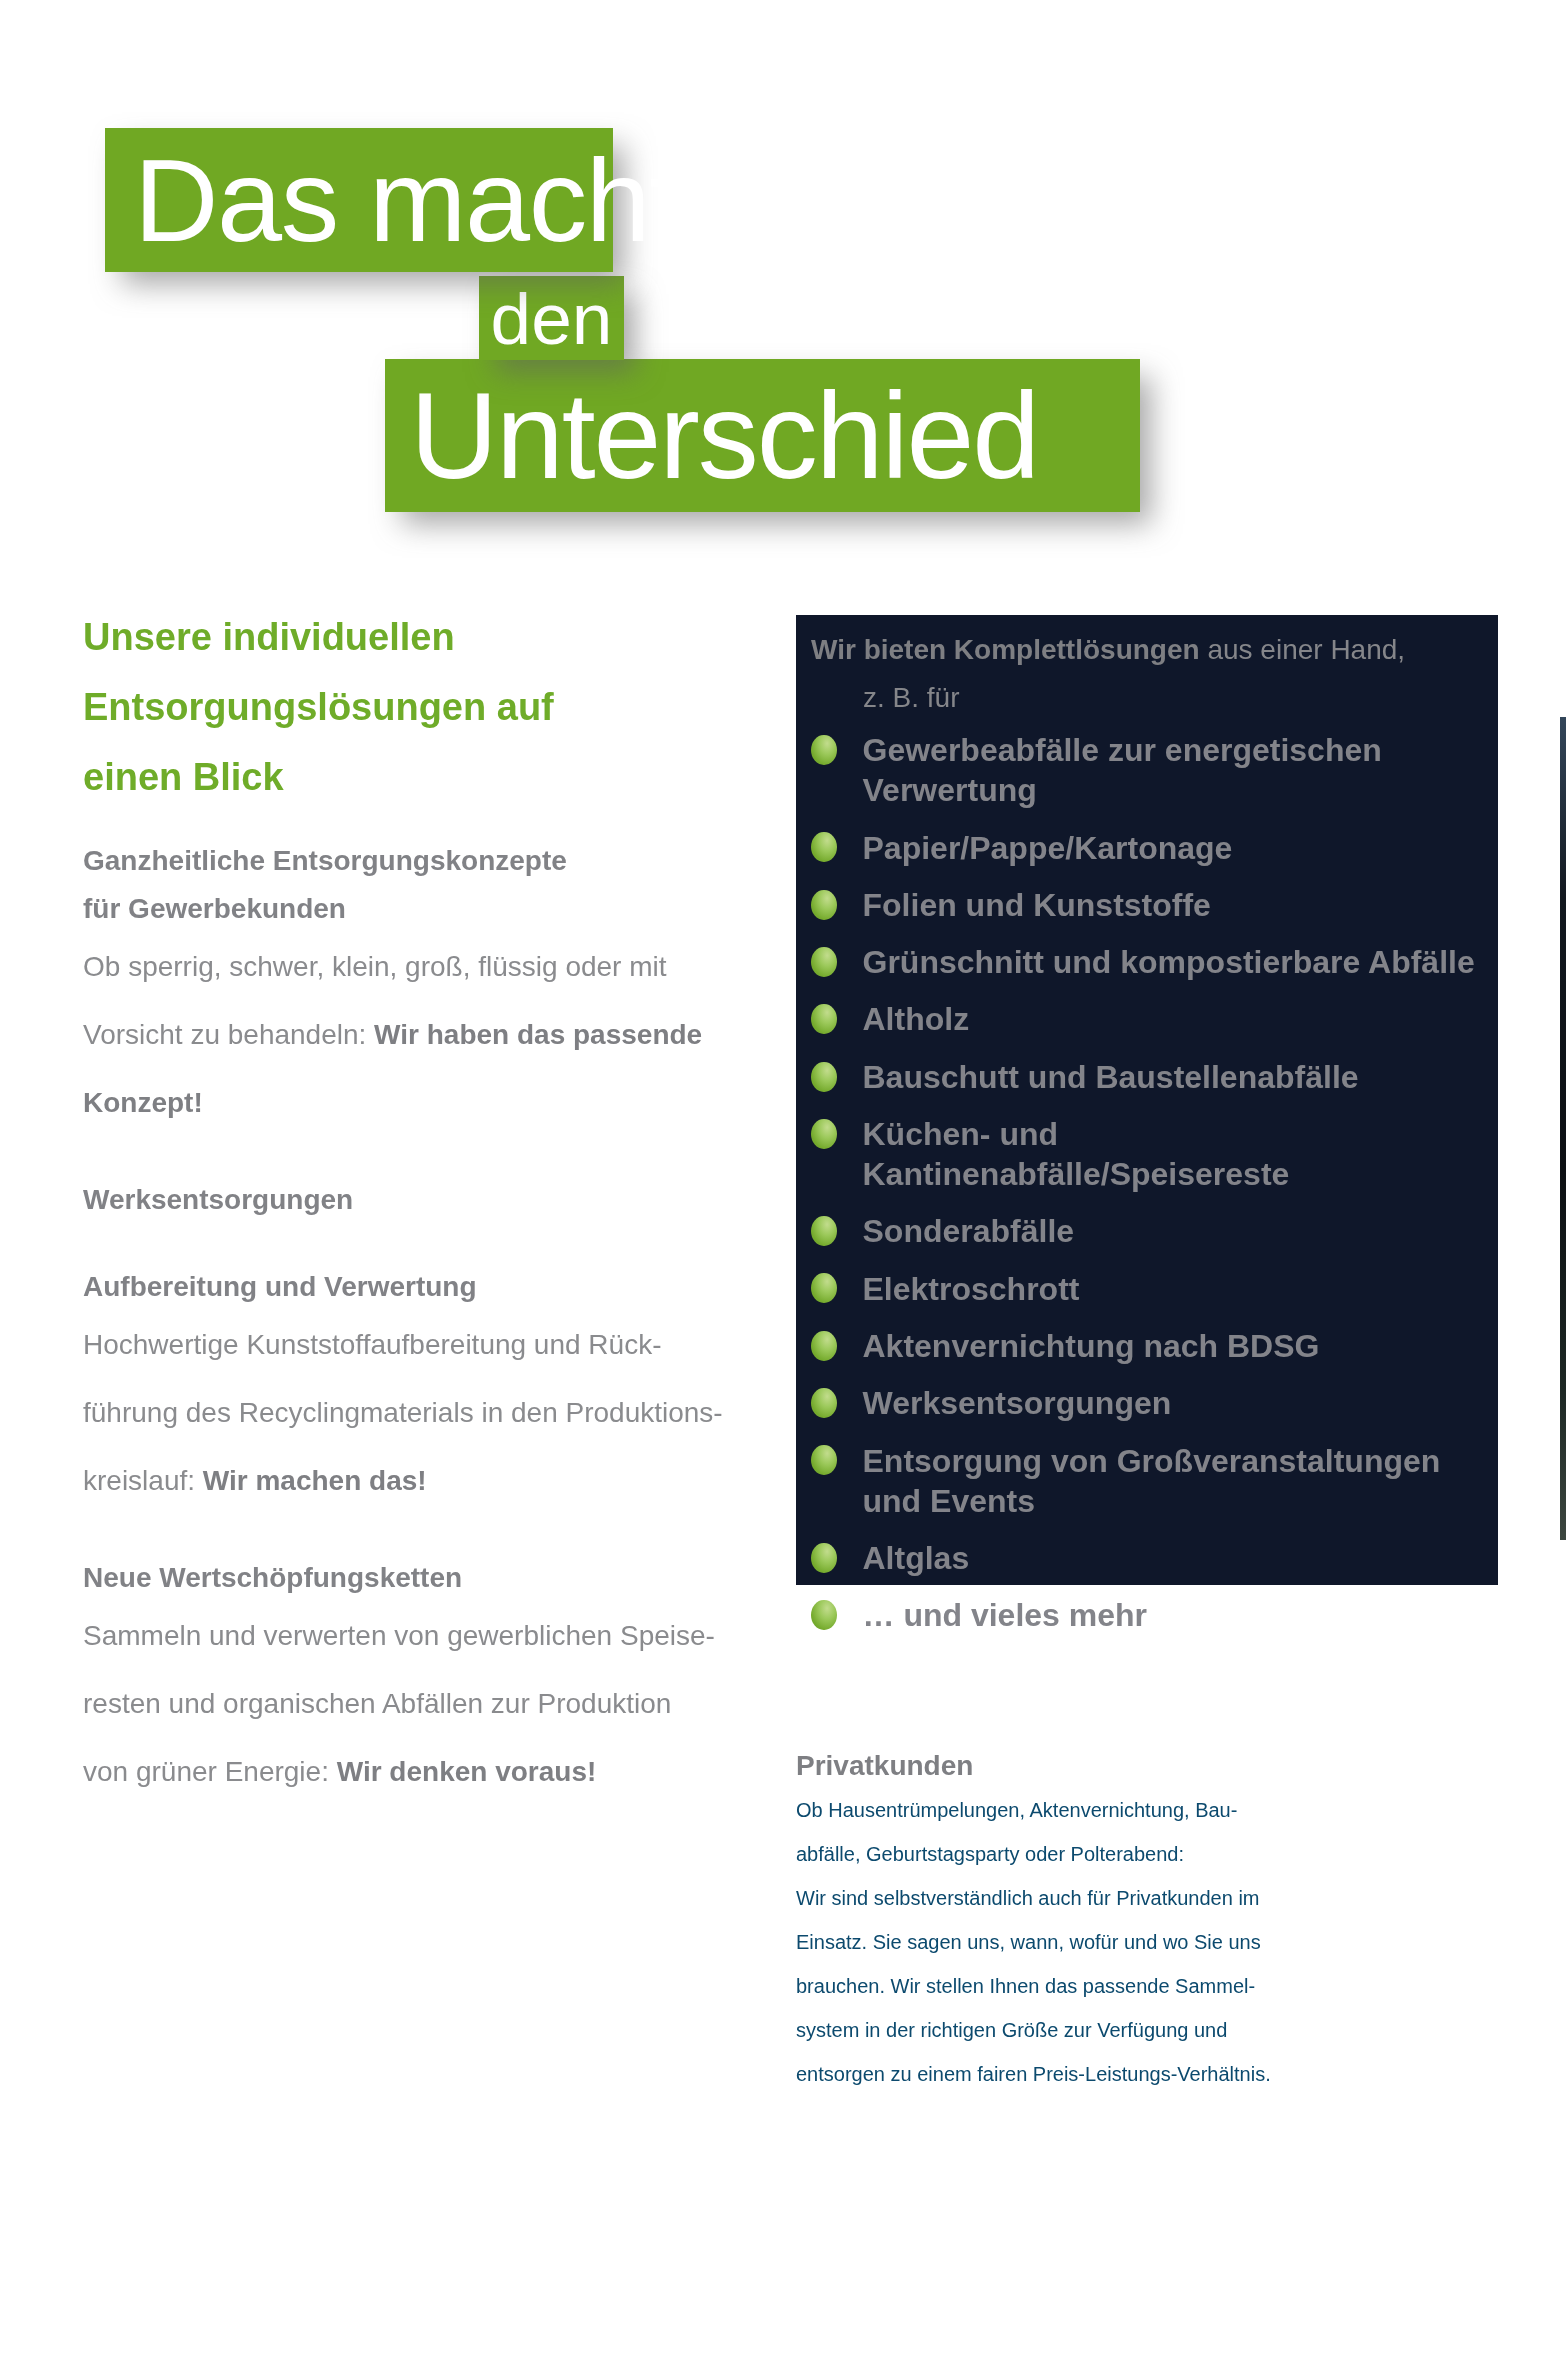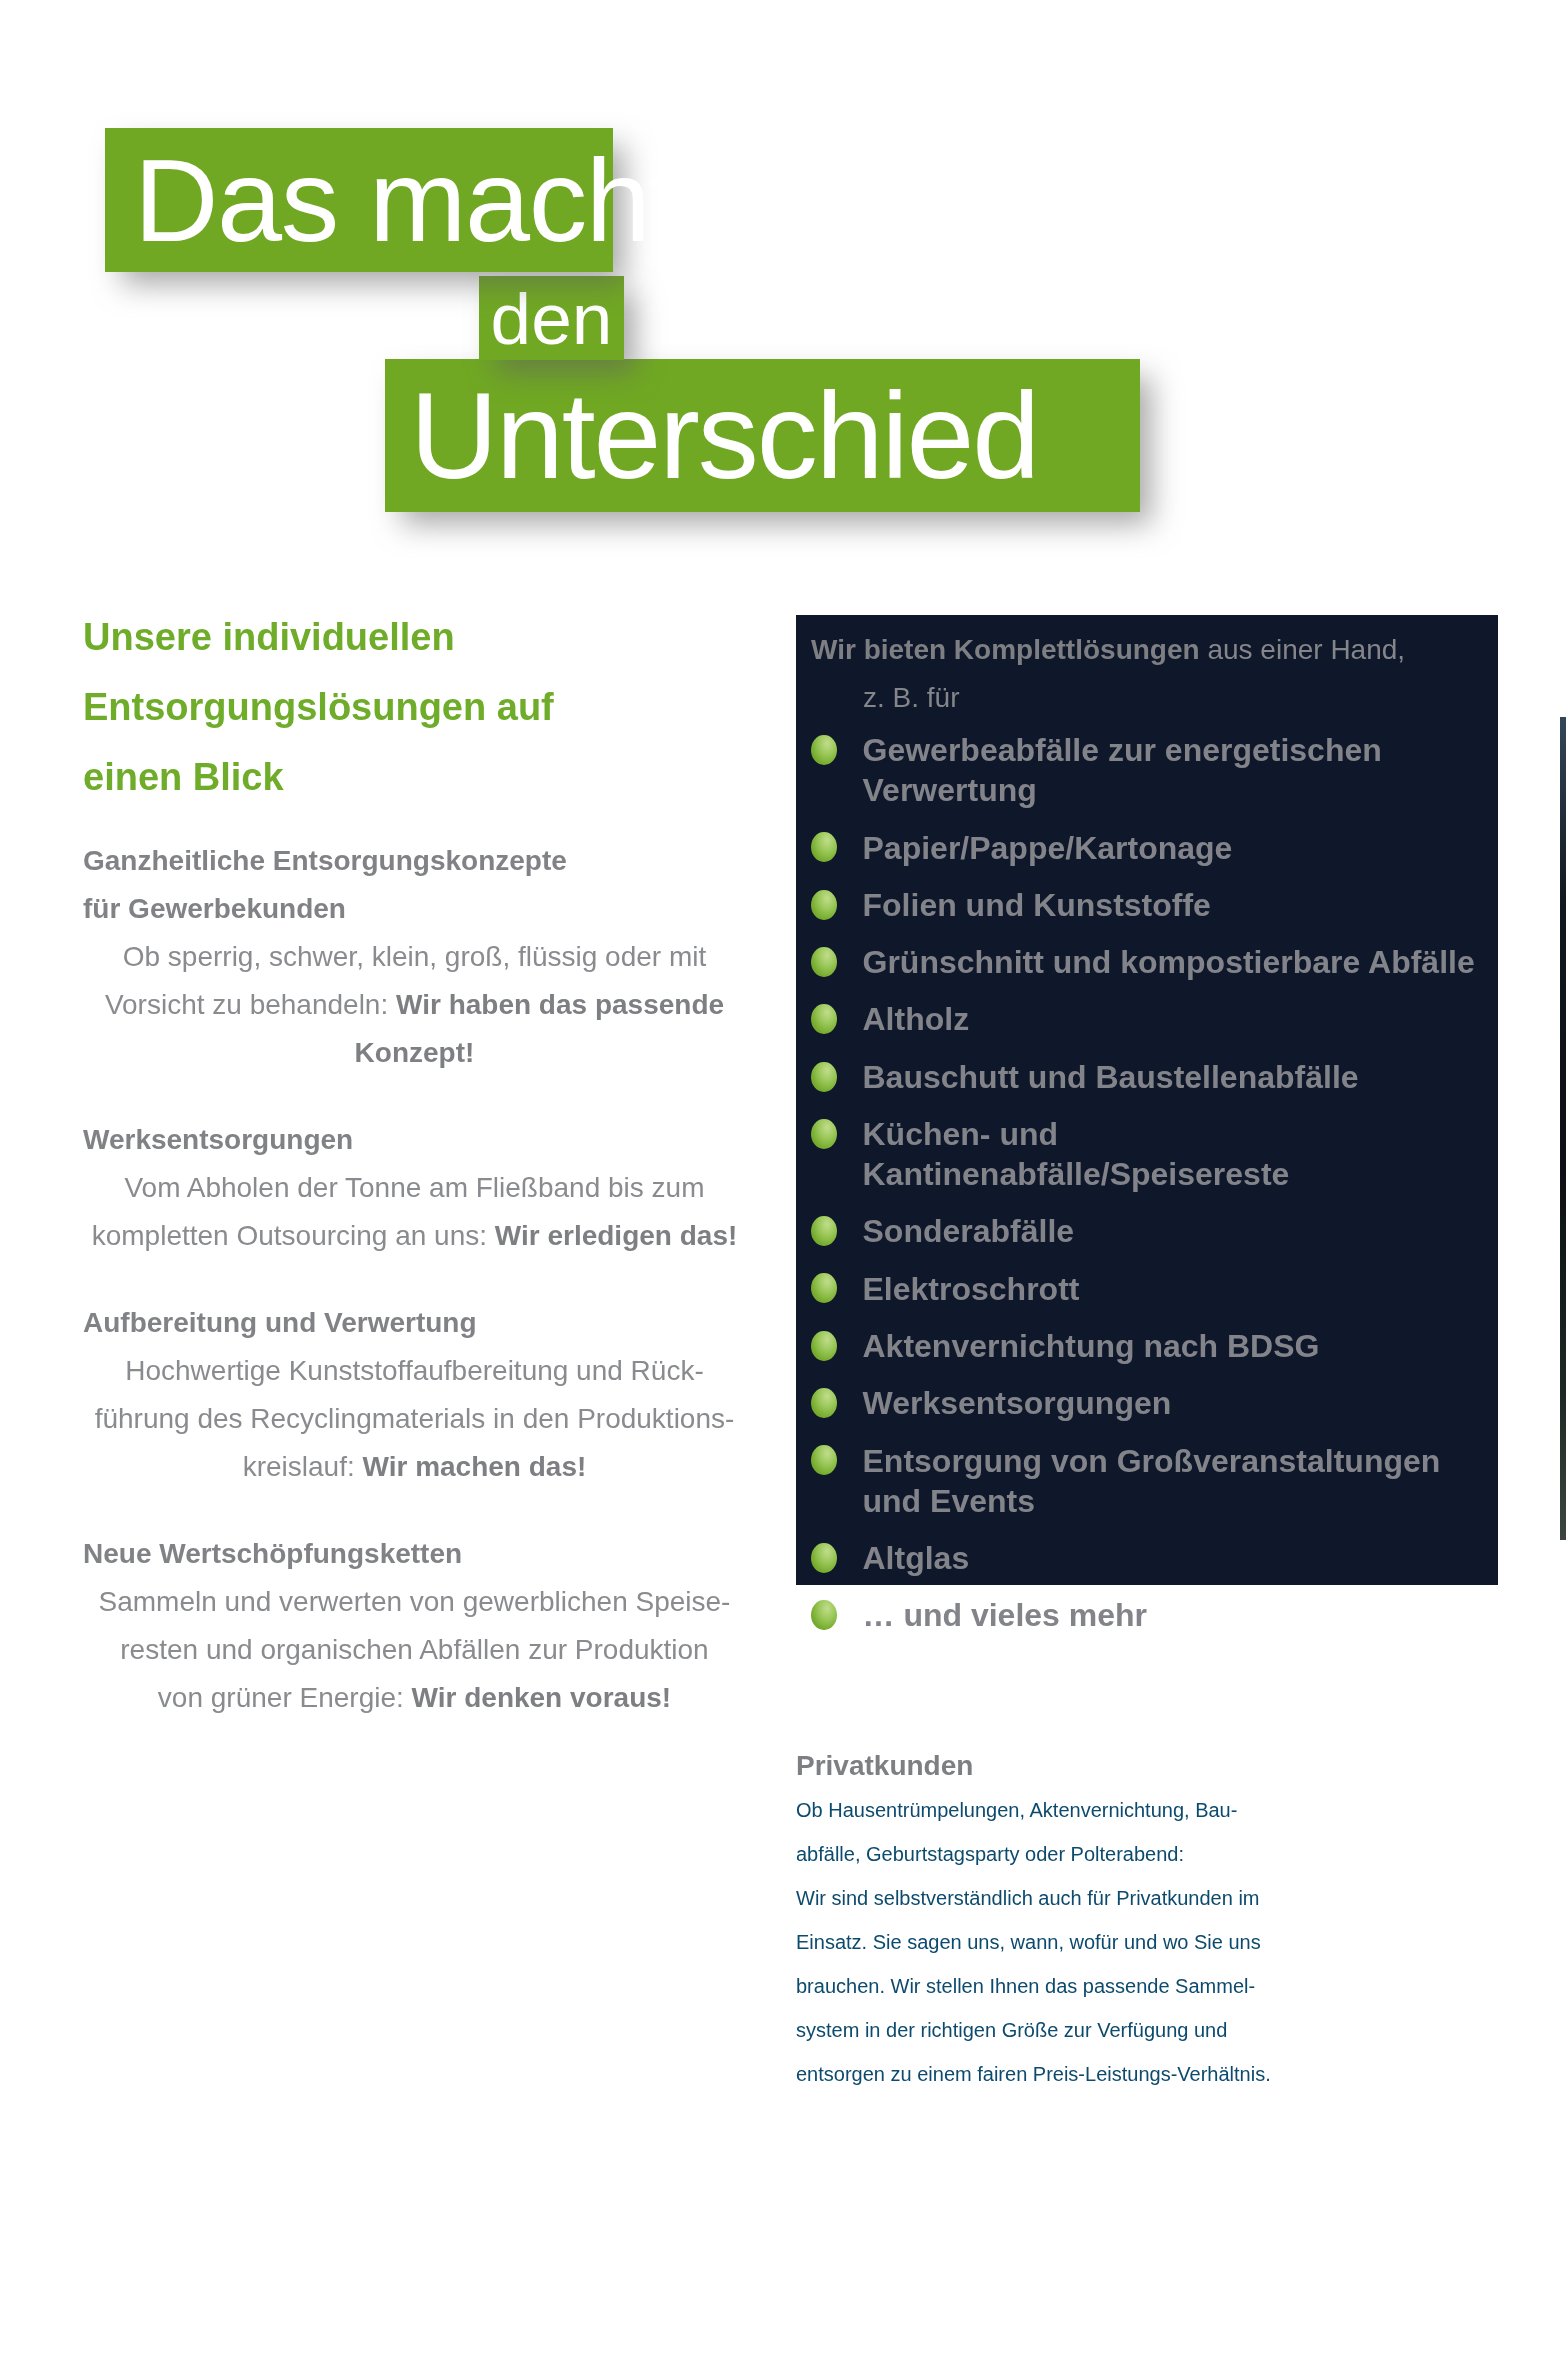--- a/index.html
+++ b/index.html
@@ -34,21 +34,21 @@
     font-size:38px; font-weight:bold; color:#6fac29;
     line-height:70px; white-space:pre-line; margin-bottom:25px;
   }
   .section { margin-bottom:39px; }
   .section h3 {
     font-size:28px; font-weight:bold; color:#818286;
     line-height:48px; white-space:pre-line;
   }
   .section p {
     font-size:28px; color:#8a8b8e;
-    line-height:48px; white-space:pre-line;text-align:center;
+    line-height:68px; white-space:pre-line;
   }
   .section p b { font-weight:bold; color:#7e7f83; }
 
   
   .services {
     position:absolute; left:796px; top:615px; width:702px; height:970px;
     background:#0f172a;
     padding:11px 14px 0 15px;
   }
   .svc-title { font-size:28px; line-height:48px; color:#85868a; white-space:nowrap; }
@@ -101,22 +101,20 @@
         <div class="section">
           <h3>Ganzheitliche Entsorgungskonzepte
 für Gewerbekunden</h3>
           <p><span>Ob sperrig, schwer, klein, groß, flüssig oder mit
 Vorsicht zu behandeln: </span><b>Wir haben das passende
 Konzept!</b></p>
         </div>
 
         <div class="section">
           <h3>Werksentsorgungen</h3>
-          <p><span>Vom Abholen der Tonne am Fließband bis zum
-kompletten Outsourcing an uns: </span><b>Wir erledigen das!</b></p>
         </div>
 
         <div class="section">
           <h3>Aufbereitung und Verwertung</h3>
           <p><span>Hochwertige Kunststoffaufbereitung und Rück-
 führung des Recyclingmaterials in den Produktions-
 kreislauf: </span><b>Wir machen das!</b></p>
         </div>
 
         <div class="section">

